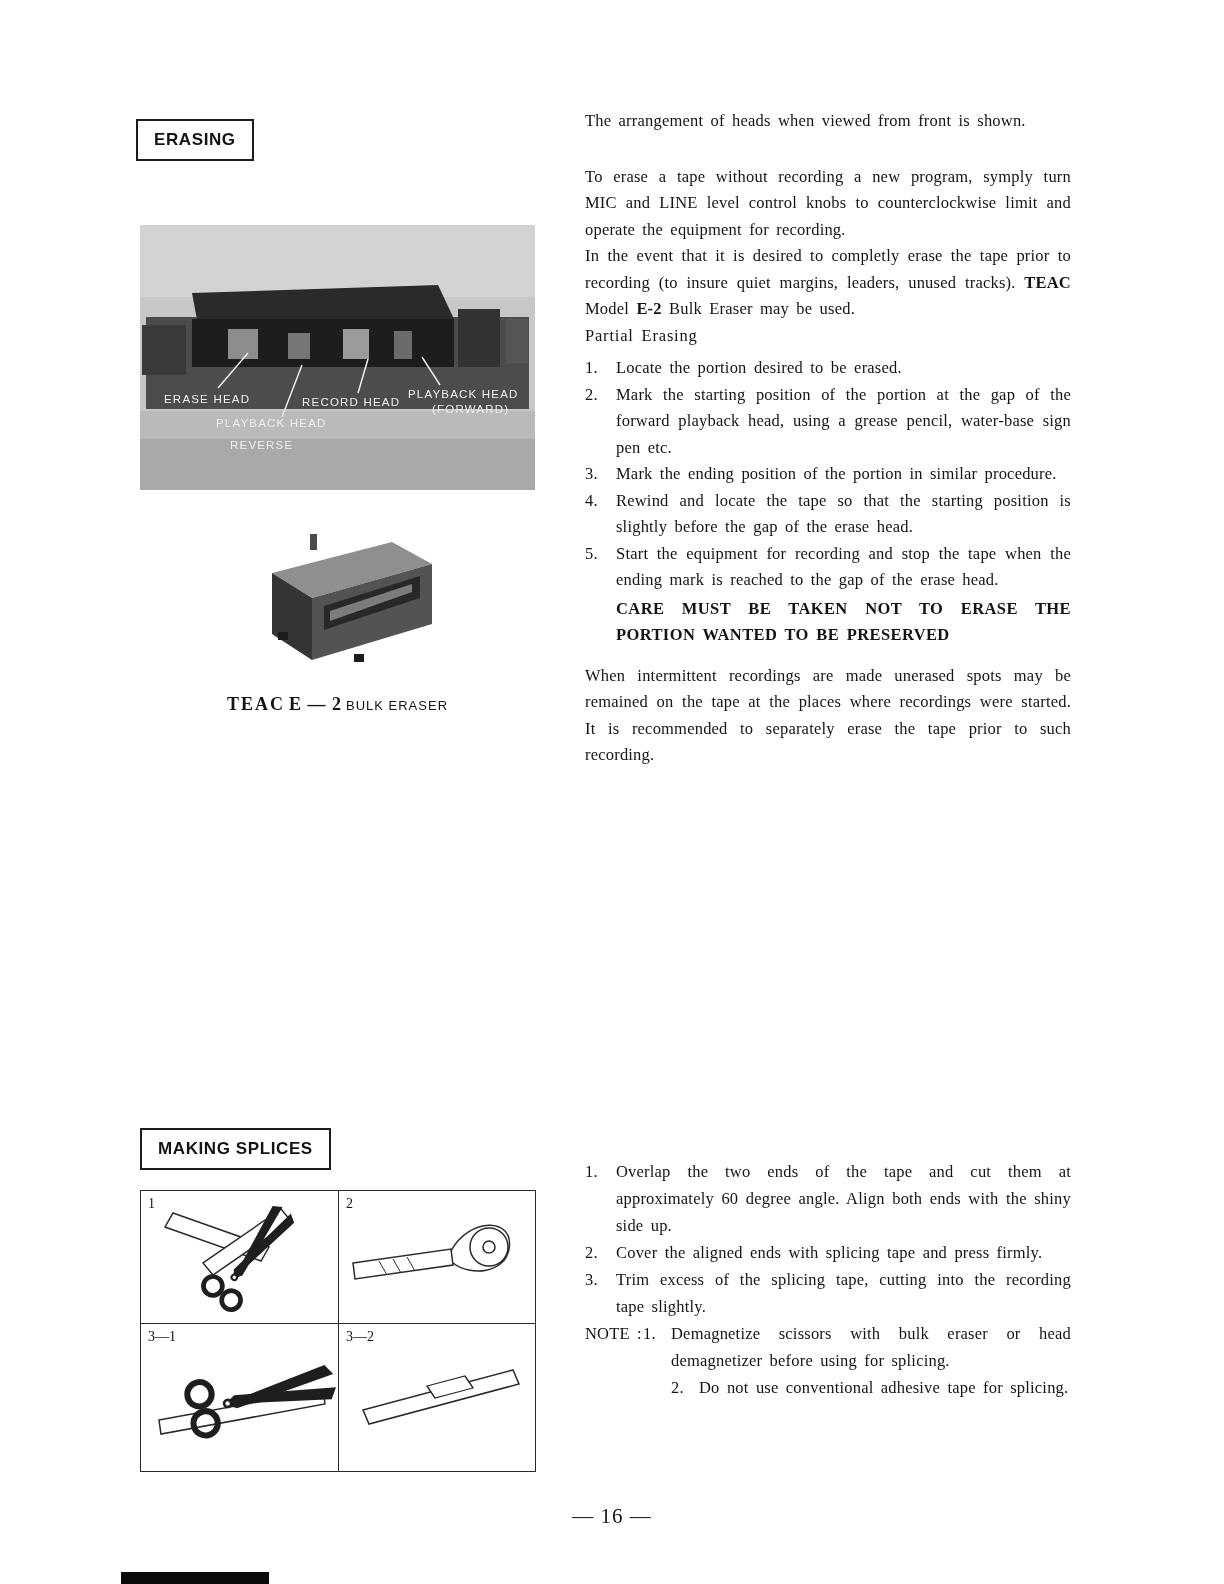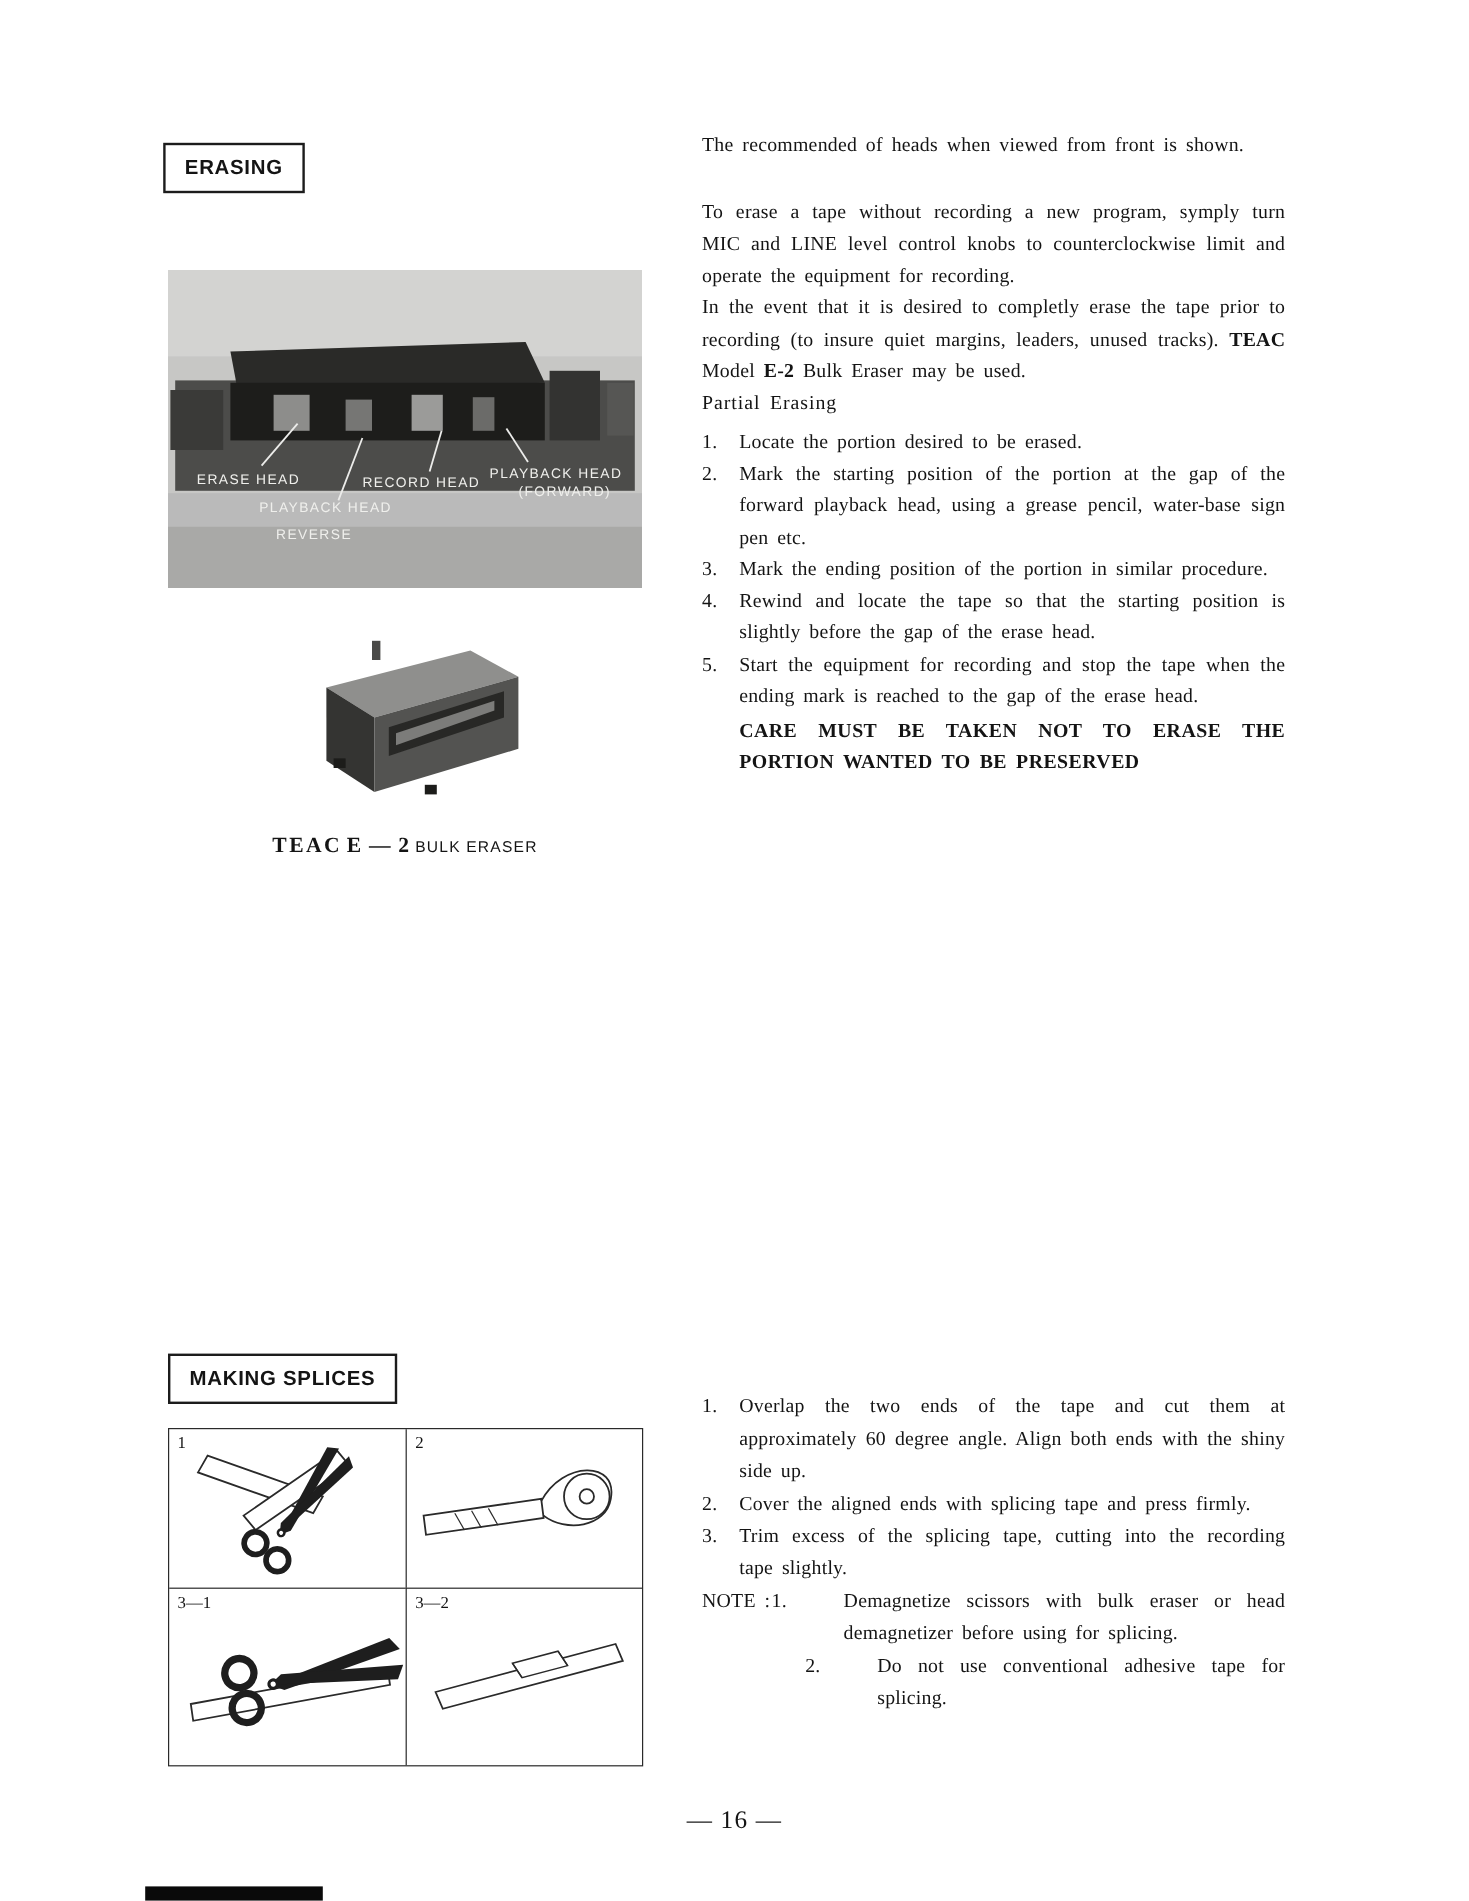--- a/index.html
+++ b/index.html
@@ -52,21 +52,21 @@
     margin-left:31px; margin-top:2px;
     font-weight:bold; letter-spacing:0.4px;
     text-align:justify;
   }
   .outro { margin-top:14px; }
   .note-row { display:flex; }
   .note-label { flex:0 0 58px; font-weight:500; }
   .note-items { flex:1; }
   .note-item { display:flex; }
   .note-item .num { flex:0 0 28px; }
-  .note-item .txt { flex:1; text-align:justify;margin-left:32px; }
+  .note-item .txt { flex:1; text-align:justify; }
   .note-item-2 { margin-left:28px; }
   .splice-figure {
     position:absolute; left:140px; top:1190px;
     width:396px; height:282px;
     border:1.5px solid #2a2a2a;
     display:grid;
     grid-template-columns:197px 1fr;
     grid-template-rows:132px 1fr;
   }
   .splice-cell { position:relative; }
@@ -149,21 +149,21 @@
     </svg>
   </div>
 
   <div class="caption">
     <span class="brand">TEAC</span>
     <span class="model">E — 2</span>
     <span class="product">BULK ERASER</span>
   </div>
 
   <div class="col-right" id="erasing-text">
-    <p class="para">The recommended of heads when viewed from front is shown.</p>
+    <p class="para">The arrangement of heads when viewed from front is shown.</p>
     <p class="para gap-lg">To erase a tape without recording a new program, symply turn MIC and LINE level control knobs to counterclockwise limit and operate the equipment for recording.</p>
     <p class="para"><span>In the event that it is desired to completly erase the tape prior to recording (to insure quiet margins, leaders, unused tracks). </span><b>TEAC</b><span> Model </span><b>E-2</b><span> Bulk Eraser may be used.</span></p>
 
     <p class="para gap-xl sub-heading">Partial Erasing</p>
 
     <div class="num-list">
       <div class="li">
         <span class="num">1.</span>
         <div class="txt">Locate the portion desired to be erased.</div>
       </div>
@@ -180,20 +180,21 @@
         <div class="txt">Rewind and locate the tape so that the starting position is slightly before the gap of the erase head.</div>
       </div>
       <div class="li">
         <span class="num">5.</span>
         <div class="txt">Start the equipment for recording and stop the tape when the ending mark is reached to the gap of the erase head.</div>
       </div>
     </div>
 
     <div class="caution">CARE MUST BE TAKEN NOT TO ERASE THE PORTION WANTED TO BE PRESERVED</div>
 
+    <p class="para outro">When intermittent recordings are made unerased spots may be remained on the tape at the places where recordings were started. It is recommended to separately erase the tape prior to such recording.</p>
   </div>
 
   <div class="heading-box" style="left:140px; top:1128px;">MAKING SPLICES</div>
 
   <div class="splice-figure">
     <div class="splice-cell">
       <span class="panel-label">1</span>
       <svg class="panel-art" width="195" height="130" viewBox="0 0 195 130">
         <polygon points="32,22 128,56 120,70 24,36" fill="#ffffff" stroke="#2a2a2a" stroke-width="1.5"></polygon>
         <polygon points="140,18 62,72 72,84 150,30" fill="#ffffff" stroke="#2a2a2a" stroke-width="1.5"></polygon>

